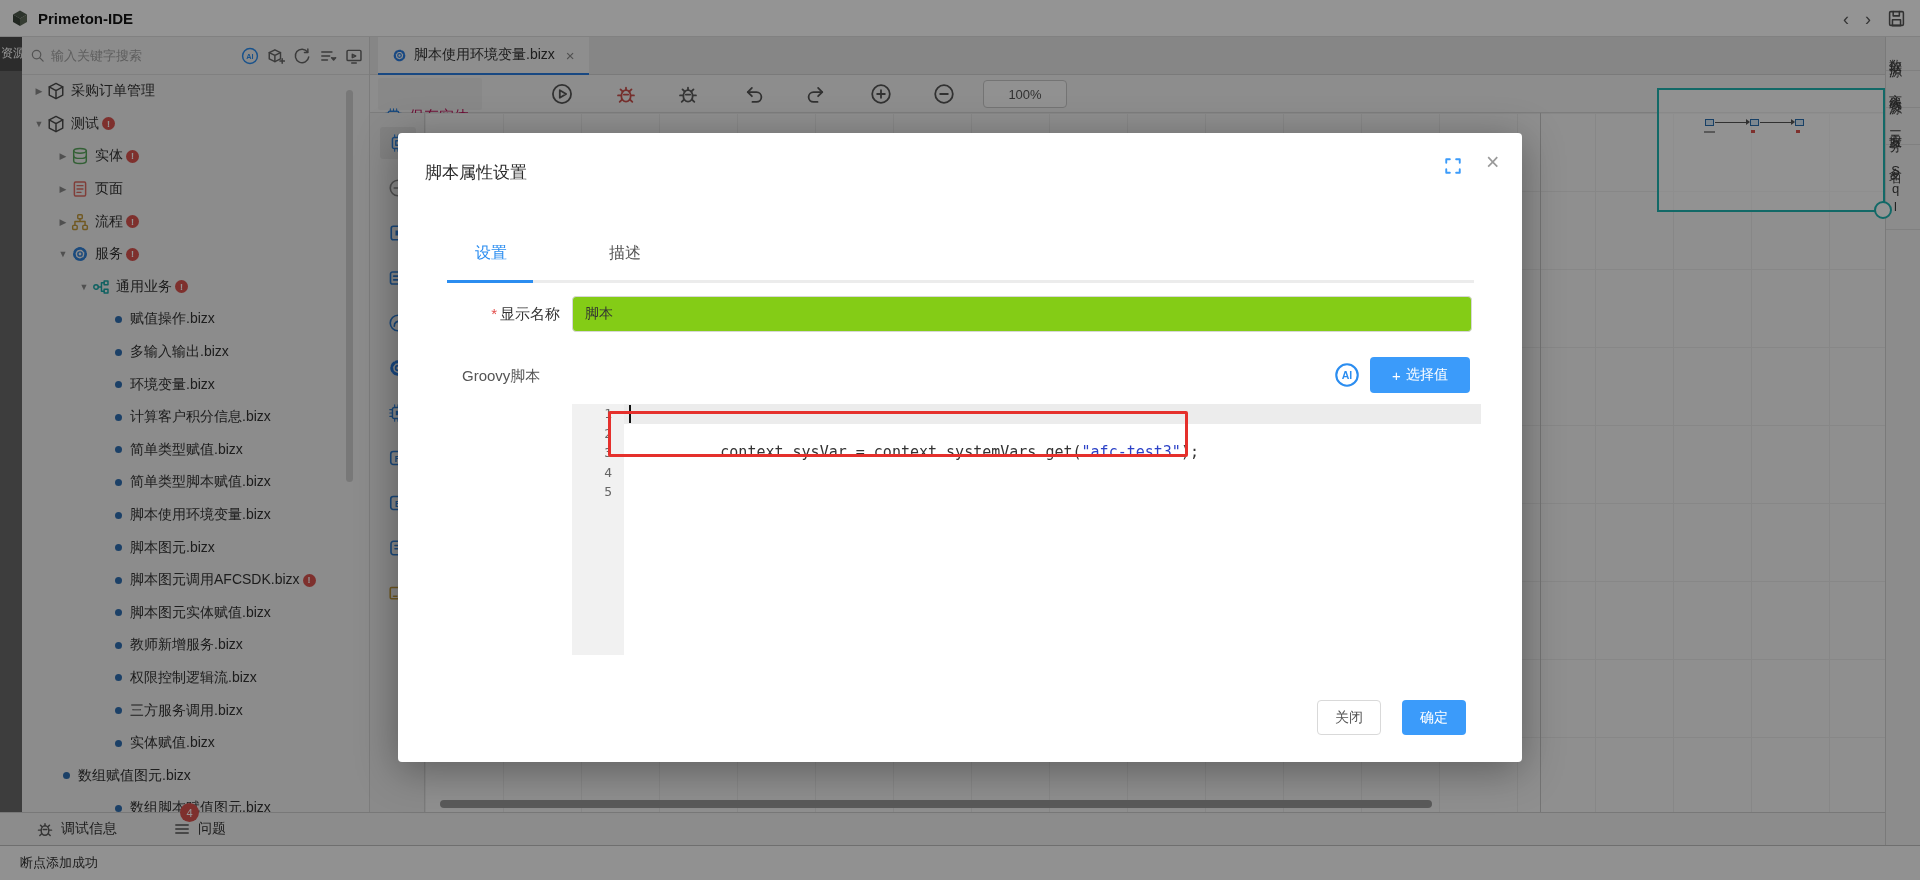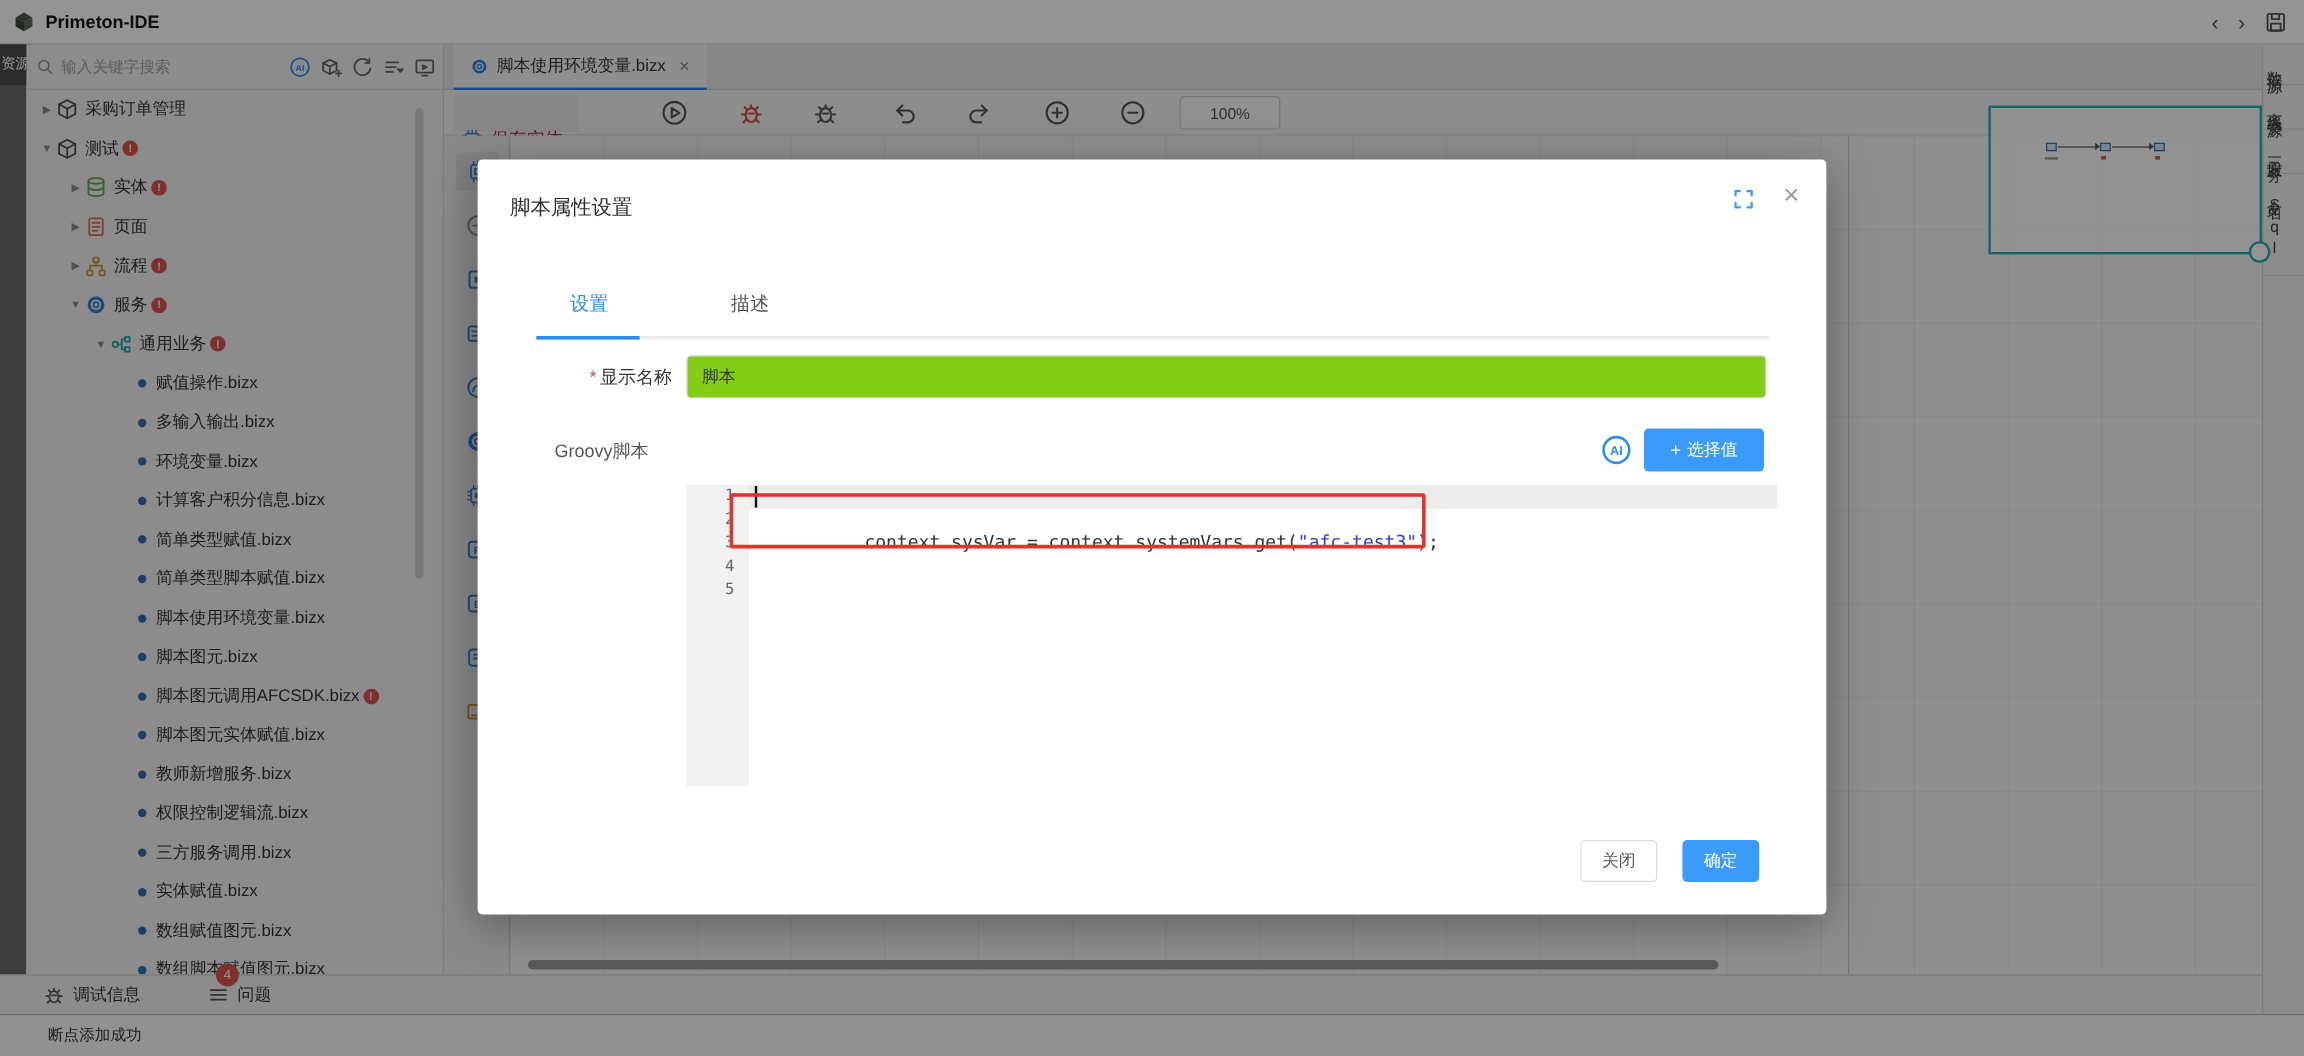--- a/index.html
+++ b/index.html
@@ -83,21 +83,21 @@
     border-bottom:1px solid #dcdcdc; cursor:pointer; }
 
   
   .bottom-bar { position:absolute; left:0; top:812px; width:1885px; height:33px; background:#f1f1f1;
     border-top:1px solid #cfcfcf; display:flex; align-items:center; }
   .bb-item { display:flex; align-items:center; gap:7px; font-size:14px; color:#333; cursor:pointer; position:relative; }
   .bb-badge { position:absolute; left:180px; top:-10px; width:19px; height:19px; border-radius:50%;
     background:#d9534f; color:#fff; font-size:11px; display:flex; align-items:center; justify-content:center; z-index:2; }
   .status-bar { position:absolute; left:0; top:845px; width:1920px; height:35px; background:#fafafa;
     border-top:1px solid #bfbfbf; display:flex; align-items:center; }
-  .status-bar span { margin-left:40px; font-size:13px; color:#333; }
+  .status-bar span { margin-left:20px; font-size:13px; color:#333; }
 
   
   .dim { position:absolute; inset:0; background:rgba(0,0,0,0.42); z-index:40; }
   .dialog { position:absolute; left:398px; top:133px; width:1124px; height:629px; background:#fff;
     border-radius:4px; box-shadow:0 8px 40px rgba(0,0,0,0.35); z-index:50; }
   .dlg-title { position:absolute; left:27px; top:28px; font-size:17px; color:#2b2b2b; }
   .dlg-expand { position:absolute; left:1046px; top:24px; width:18px; height:18px; cursor:pointer; }
   .dlg-close { position:absolute; left:1088px; top:18px; font-size:23px; color:#9a9a9a; cursor:pointer; line-height:1; }
   .dlg-tab { position:absolute; top:110px; font-size:16px; cursor:pointer; }
   .dlg-tab.active { color:#2b8df0; }
@@ -339,21 +339,21 @@
           <span>权限控制逻辑流.bizx</span>
         </div>
         <div class="tree-row" style="padding-left: 90px;">
           <span class="dot"></span>
           <span>三方服务调用.bizx</span>
         </div>
         <div class="tree-row" style="padding-left: 90px;">
           <span class="dot"></span>
           <span>实体赋值.bizx</span>
         </div>
-        <div class="tree-row" style="padding-left: 90px;">
+        <div class="tree-row" style="padding-left: 38px;">
           <span class="dot"></span>
           <span>数组赋值图元.bizx</span>
         </div>
         <div class="tree-row" style="padding-left: 90px;">
           <span class="dot"></span>
           <span>数组脚本赋值图元.bizx</span>
         </div>
       </div>
     <div class="side-scroll"></div>
   </div>

